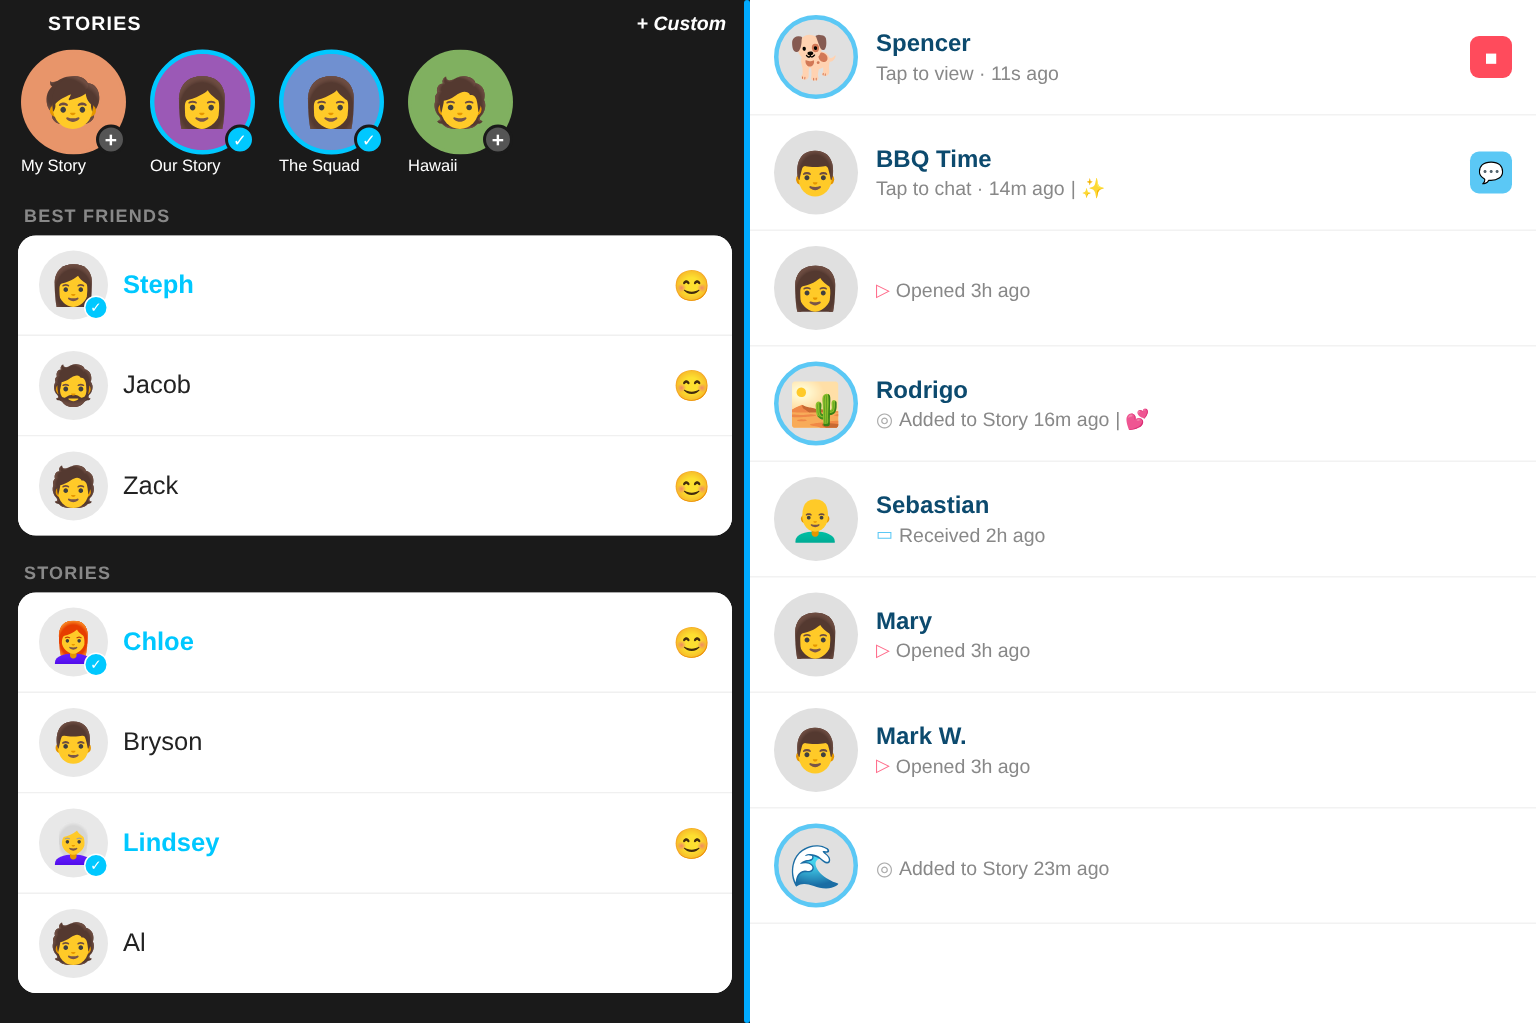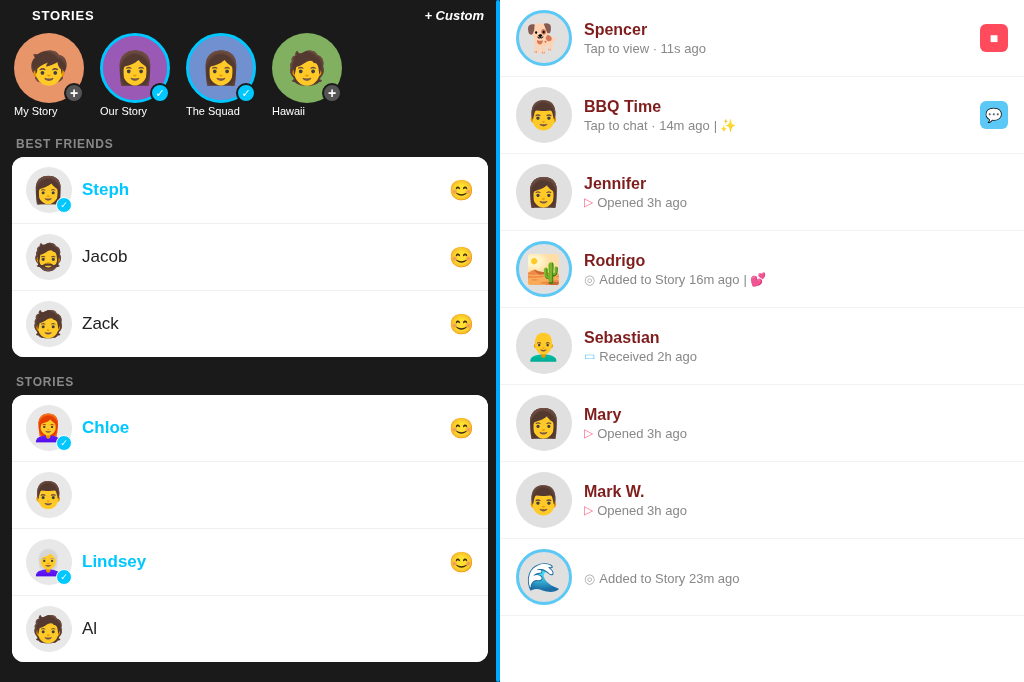--- a/index.html
+++ b/index.html
@@ -236,21 +236,21 @@
     .chat-avatar.has-ring-blue {
       border: 3px solid #5bc8f5;
     }
     .chat-info {
       flex: 1;
       margin-left: 12px;
     }
     .chat-name {
       font-size: 16px;
       font-weight: 600;
-      color: #7f1d1d;
+      color: #0c4a6e;
     }
     .chat-sub {
       font-size: 13px;
       color: #888;
       margin-top: 2px;
       display: flex;
       align-items: center;
       gap: 4px;
     }
     .chat-sub .arrow-pink {
@@ -348,20 +348,21 @@
 
   <div class="section-label">STORIES</div>
   <div class="contact-list" id="recents-list">
       <div class="contact-item">
         <div class="contact-avatar" style="background: rgb(232, 232, 232);">👩‍🦰<div class="contact-check">✓</div></div>
         <span class="contact-name selected">Chloe</span>
         <span class="contact-emoji">😊</span>
       </div>
       <div class="contact-item">
         <div class="contact-avatar" style="background: rgb(232, 232, 232);">👨</div>
+        <span class="contact-name">Bryson</span>
       </div>
       <div class="contact-item">
         <div class="contact-avatar" style="background: rgb(232, 232, 232);">👩‍🦳<div class="contact-check">✓</div></div>
         <span class="contact-name selected">Lindsey</span>
         <span class="contact-emoji">😊</span>
       </div>
       <div class="contact-item">
         <div class="contact-avatar" style="background: rgb(232, 232, 232);">🧑</div>
         <span class="contact-name">Al</span>
       </div>
@@ -388,21 +389,20 @@
         <div class="chat-sub">
           <span>Tap to chat · 14m ago</span>
           <span> | ✨</span>
         </div>
       </div>
       <div class="chat-badge blue" style="color: rgb(255, 255, 255); font-size: 14px;">💬</div>
     </div>
     <div class="chat-item">
       <div class="chat-avatar" style="font-size: 28px;">👩</div>
       <div class="chat-info">
-        <div class="chat-name">Jennifer</div>
         <div class="chat-sub">
           <span class="arrow-pink">▷</span>
           <span>Opened 3h ago</span>
         </div>
       </div>
     </div>
     <div class="chat-item">
       <div class="chat-avatar has-ring-blue" style="font-size: 28px;">🏜️</div>
       <div class="chat-info">
         <div class="chat-name">Rodrigo</div>

